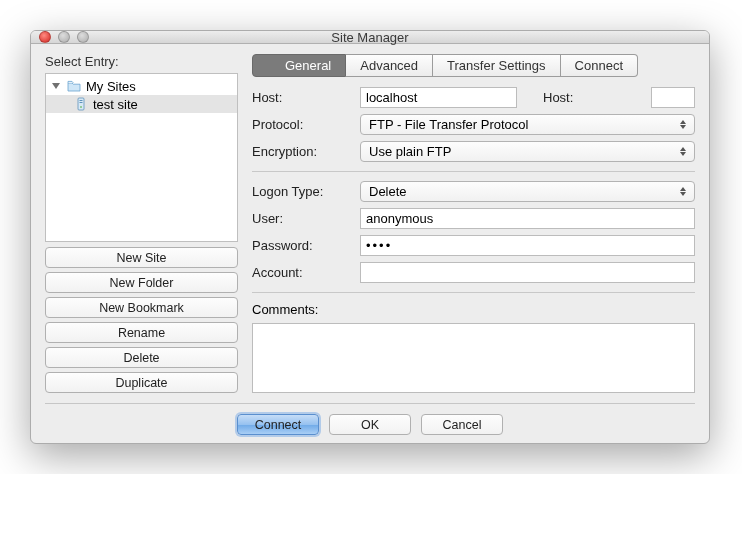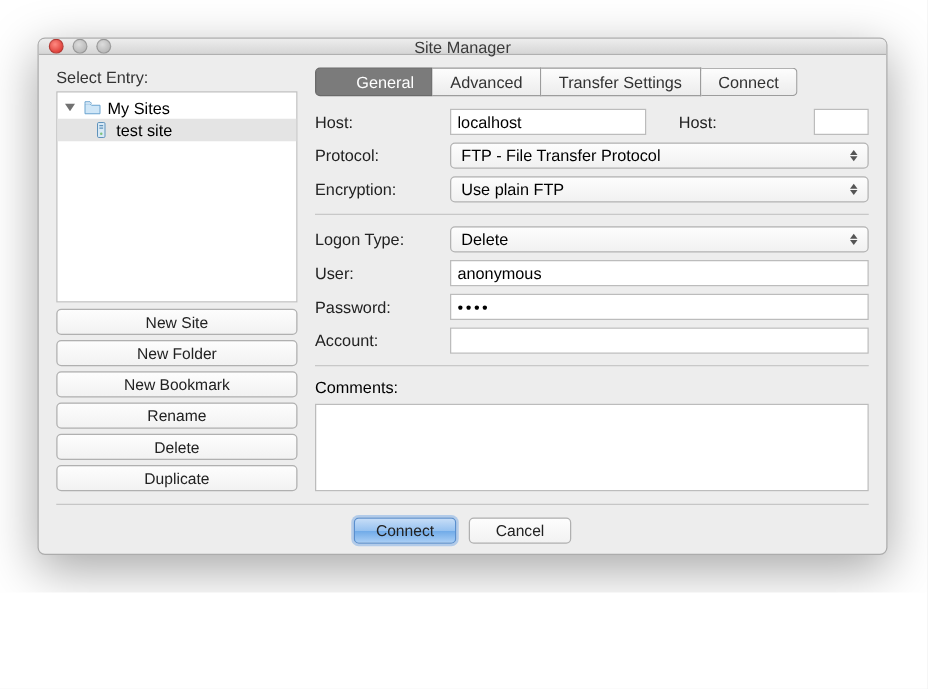--- a/index.html
+++ b/index.html
@@ -214,15 +214,16 @@
 
         <div>Comments:</div>
         <textarea class="comments" style=""></textarea>
       </div>
     </div>
   </div>
 
   <hr class="footer-sep">
   <div class="footer">
     <div class="btn primary">Connect</div>
+    <div class="btn">OK</div>
     <div class="btn">Cancel</div>
   </div>
 </div>
 
 </body></html>

